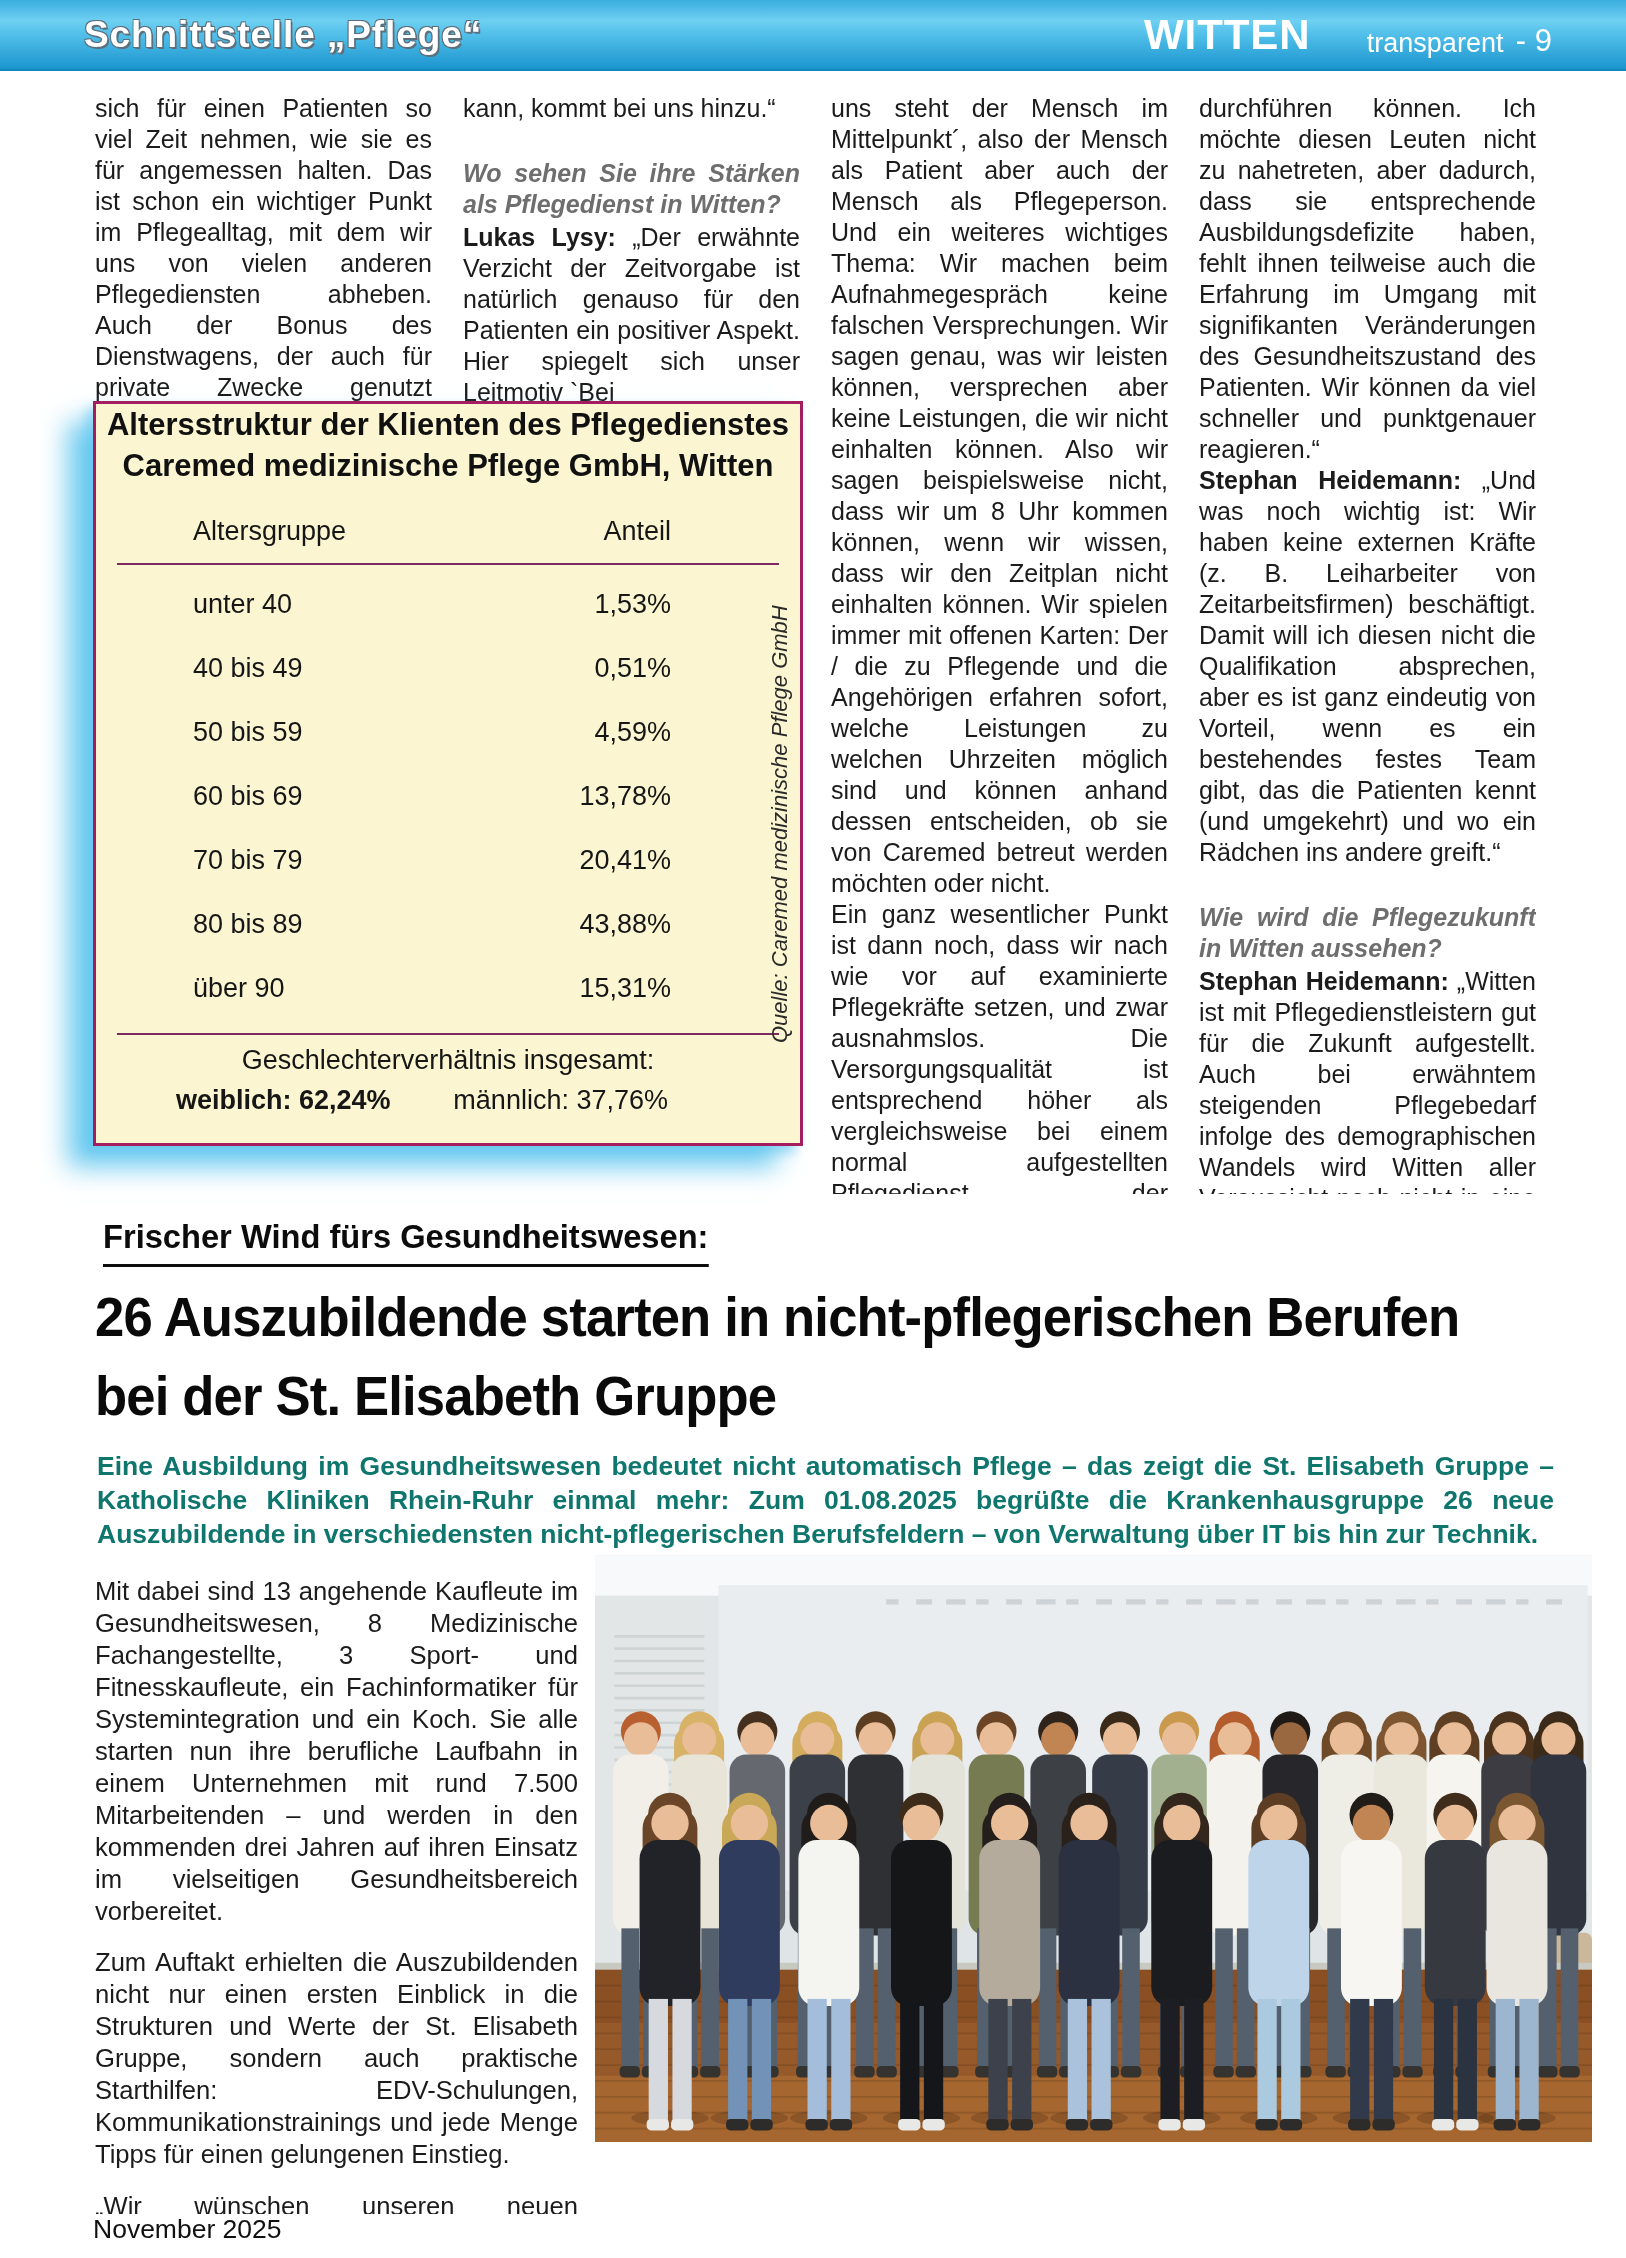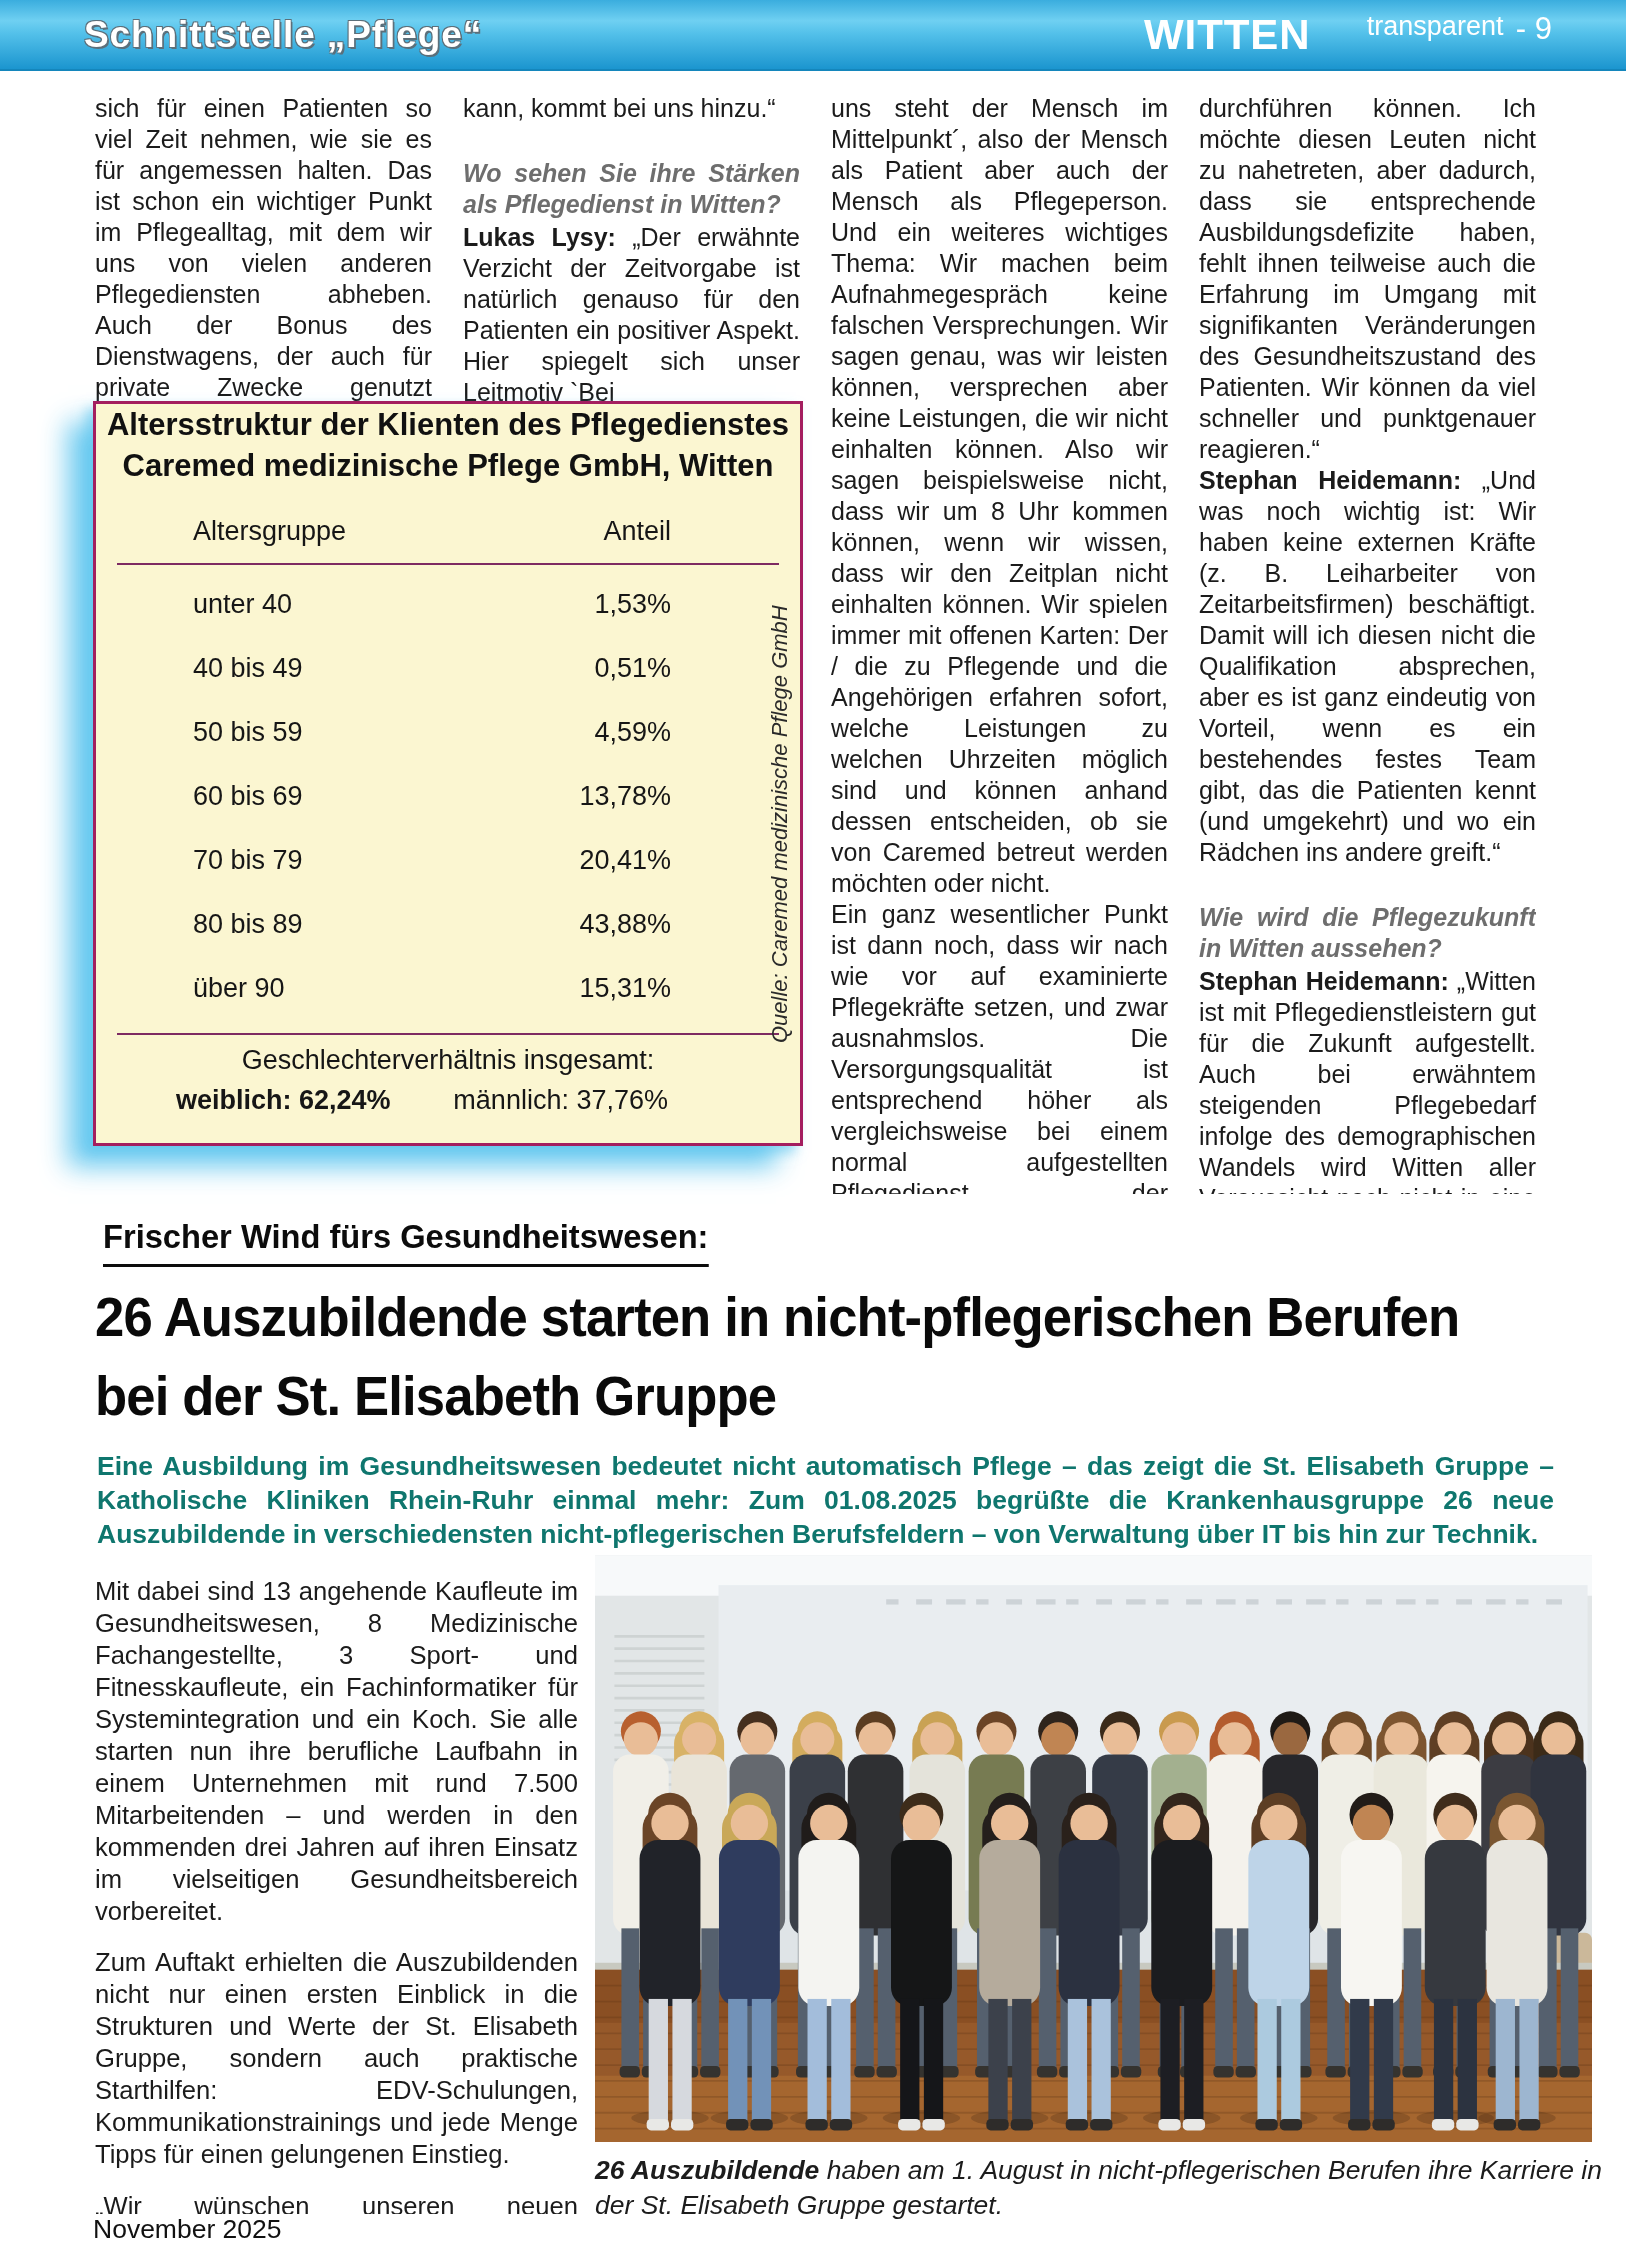--- a/index.html
+++ b/index.html
@@ -5,21 +5,21 @@
   html,body{margin:0;padding:0;background:#ffffff;}
   #page{position:relative;width:1627px;height:2258px;background:#ffffff;overflow:hidden;
         font-family:"Liberation Sans",sans-serif;color:#1a1a1a;}
 
   
   .hdr{position:absolute;left:0;top:0;width:1627px;height:69px;
        background:linear-gradient(180deg,#3aadde 0%,#6fd0f2 30%,#54c1ea 48%,#1b95cf 100%);
        border-bottom:2.6px solid #1486bc;display:flex;align-items:center;justify-content:space-between;}
   .hdr-left{margin-left:84px;font-size:37px;font-weight:bold;letter-spacing:0.9px;color:#ffffff;
        text-shadow:1.8px 1.8px 0 #5c6f7a,-0.9px -0.9px 0 #5c6f7a,0.9px -0.9px 0 #5c6f7a,-0.9px 0.9px 0 #5c6f7a;}
-  .hdr-right{margin-right:75px;color:#ffffff;display:flex;align-items:flex-start;gap:12.4px;}
+  .hdr-right{margin-right:75px;color:#ffffff;display:flex;align-items:flex-end;gap:12.4px;}
   .hdr-brand{font-size:42px;font-weight:bold;letter-spacing:0.9px;}
   .hdr-suffix{font-size:27px;margin-left:44px;}
   .hdr-page{font-size:31px;}
 
   
   .col{position:absolute;top:93px;width:337px;font-size:25px;line-height:31px;
        text-align:justify;hyphens:auto;-webkit-hyphens:auto;color:#1b1b1b;}
   .col p{margin:0;}
   #col1{left:95px;}
   #col2{left:463px;}
@@ -449,20 +449,17 @@
         <circle cx="1045" cy="294.25" r="24.840000000000003" fill="#7a5631"></circle>
         <circle cx="1045" cy="304.14" r="21.16" fill="#e9bd97"></circle>
         <rect x="1010.5" y="323" width="69" height="188" rx="20.7" fill="#e8e6df"></rect>
         <rect x="1020.85" y="503" width="21.849999999999998" height="140" fill="#9db6d0"></rect>
         <rect x="1047.76" y="503" width="21.849999999999998" height="140" fill="#9db6d0"></rect>
         <rect x="1018.55" y="639" width="25.3" height="13" rx="5" fill="#2e2c2a"></rect>
         <rect x="1046.15" y="639" width="25.3" height="13" rx="5" fill="#2e2c2a"></rect>
       </svg>
   </div>
 
-  <div class="caption">
-    <b>26 Auszubildende</b><span> haben am 1. August in nicht-pflegerischen Berufen ihre Karriere in der St. Elisabeth Gruppe gestartet.</span>
-  </div>
 
   <div class="pfooter">November 2025</div>
 
 </div>
 
 
 </body></html>

